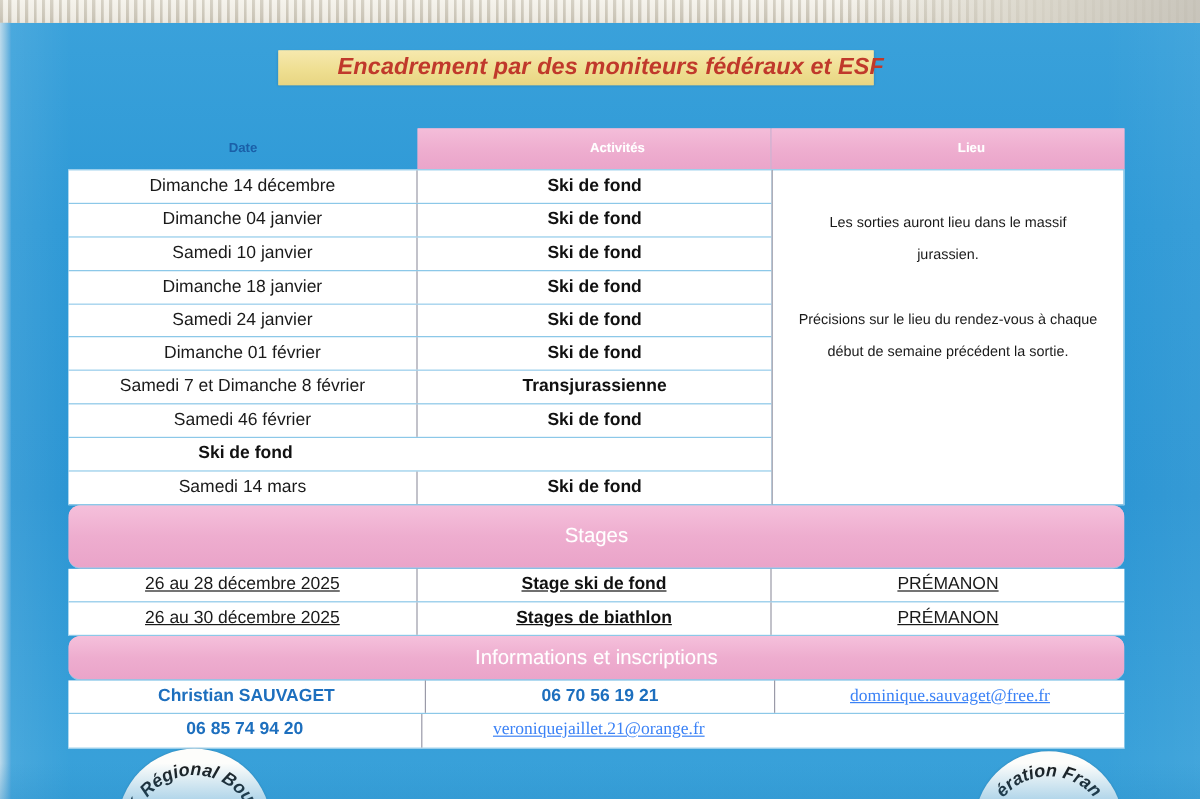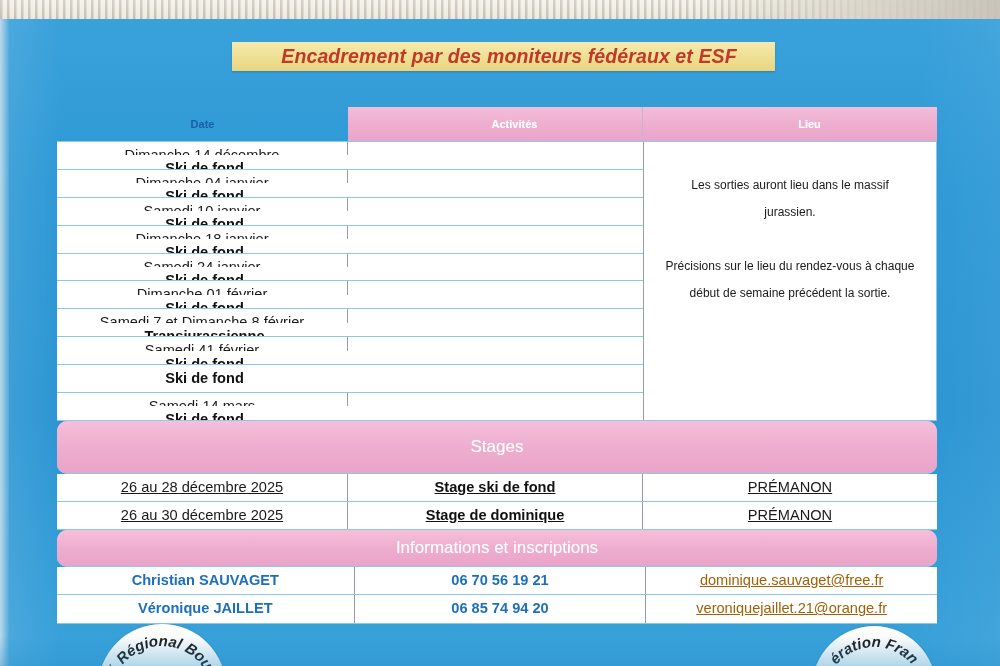--- a/index.html
+++ b/index.html
@@ -56,21 +56,21 @@
     width: 9px; height: 647px;
     background: linear-gradient(90deg, #cfe2ee 0%, #9ccae4 45%, #56aadd 100%);
     opacity: .85;
   }
 
   
   .title-band {
     position: absolute;
     left: 232px;
     top: 42px;
-    width: 543px;
+    width: 496px;
     height: 29px;
     background: #f2e29a;
     background-image: linear-gradient(180deg, #f6e9ae 0%, #efdf92 55%, #e8d582 100%);
     box-shadow: 0 1px 2px rgba(0,0,0,0.18);
   }
   .title-text {
     position: absolute;
     left: 0; top: 0;
     width: 554px;
     height: 29px;
@@ -124,21 +124,20 @@
   
   .body-block { display: flex; }
 
   .left-block { width: 586px; }
 
   .drow {
     display: flex;
     height: 26.9px;
     background: #ffffff;
     border-bottom: 1px solid #8cc8e8;
-    flex-direction: column;
   }
   .drow:first-child { border-top: 1px solid #8cc8e8; }
   .dcell-date {
     width: 291px;
     box-sizing: border-box;
     border-right: 1px solid #9a9aa8;
     text-align: center;
     font-size: 14.6px;
     color: #1a1a1a;
     line-height: 26.9px;
@@ -228,21 +227,22 @@
     font-weight: bold;
     color: #1d6fbe;
     white-space: nowrap;
     overflow: hidden;
   }
   .ccell-1 { width: 301px; border-right: 1px solid #9a9aa8; }
   .ccell-2 { width: 295px; border-right: 1px solid #9a9aa8; }
   .ccell-3 { width: 294px; font-weight: normal; }
   .ccell-3 span {
     text-decoration: underline;
-    color: #a16207;
+    color: #3b82f6;
+    font-family: Liberation Serif, serif;
   }
 
   
   .logo {
     position: absolute;
     border-radius: 50%;
     background: #fdfdfb;
     box-shadow: 0 0 2px rgba(0,0,0,0.18);
     overflow: hidden;
   }
@@ -318,21 +318,21 @@
         </div>
         <div class="drow">
           <div class="dcell-date">Dimanche 01 février</div>
           <div class="dcell-act">Ski de fond</div>
         </div>
         <div class="drow">
           <div class="dcell-date">Samedi 7 et Dimanche 8 février</div>
           <div class="dcell-act">Transjurassienne</div>
         </div>
         <div class="drow">
-          <div class="dcell-date">Samedi 41 février</div>
+          <div class="dcell-date">Samedi 46 février</div>
           <div class="dcell-act">Ski de fond</div>
         </div>
         <div class="drow">
           <div class="dcell-act">Ski de fond</div>
         </div>
         <div class="drow">
           <div class="dcell-date">Samedi 14 mars</div>
           <div class="dcell-act">Ski de fond</div>
         </div>
       </div>
@@ -346,33 +346,32 @@
 
     <div class="banner">Stages</div>
 
     <div class="srow">
       <div class="scell scell-1">26 au 28 décembre 2025</div>
       <div class="scell scell-2">Stage ski de fond</div>
       <div class="scell scell-3">PRÉMANON</div>
     </div>
     <div class="srow">
       <div class="scell scell-1">26 au 30 décembre 2025</div>
-      <div class="scell scell-2">Stage de dominique</div>
+      <div class="scell scell-2">Stages de biathlon</div>
       <div class="scell scell-3">PRÉMANON</div>
     </div>
 
     <div class="banner banner-info">Informations et inscriptions</div>
 
     <div class="crow">
       <div class="ccell ccell-1">Christian SAUVAGET</div>
       <div class="ccell ccell-2">06 70 56 19 21</div>
       <div class="ccell ccell-3"><span>dominique.sauvaget@free.fr</span></div>
     </div>
     <div class="crow">
-      <div class="ccell ccell-1">Véronique JAILLET</div>
       <div class="ccell ccell-2">06 85 74 94 20</div>
       <div class="ccell ccell-3"><span>veroniquejaillet.21@orange.fr</span></div>
     </div>
 
   </div>
 
   <div class="logo logo-left">
     <svg width="128" height="128" viewBox="0 0 128 128" aria-hidden="true">
       <defs>
         <path id="arcL" d="M 14 72 A 50 50 0 0 1 114 72"></path>

